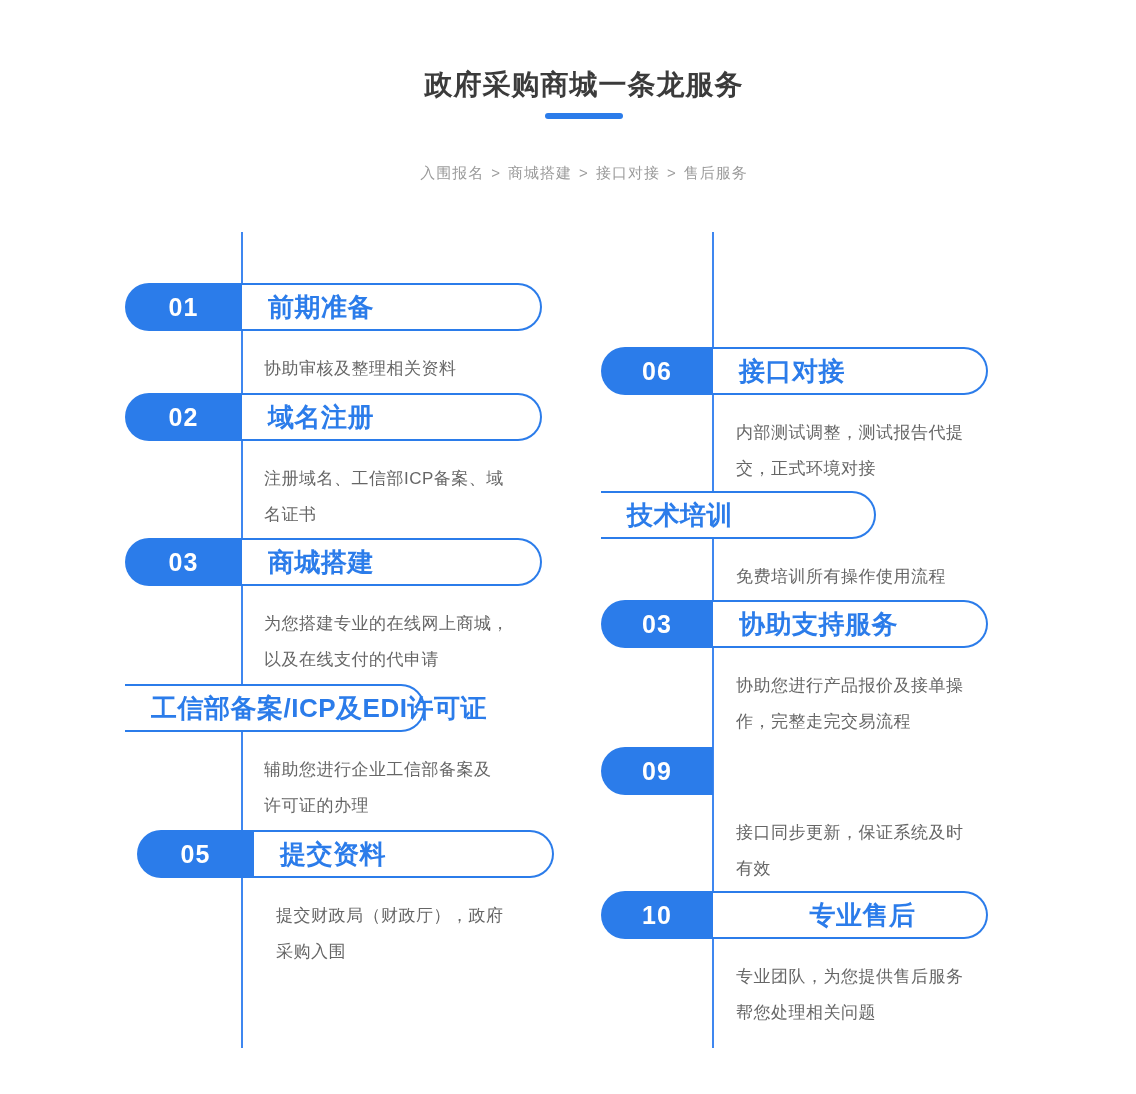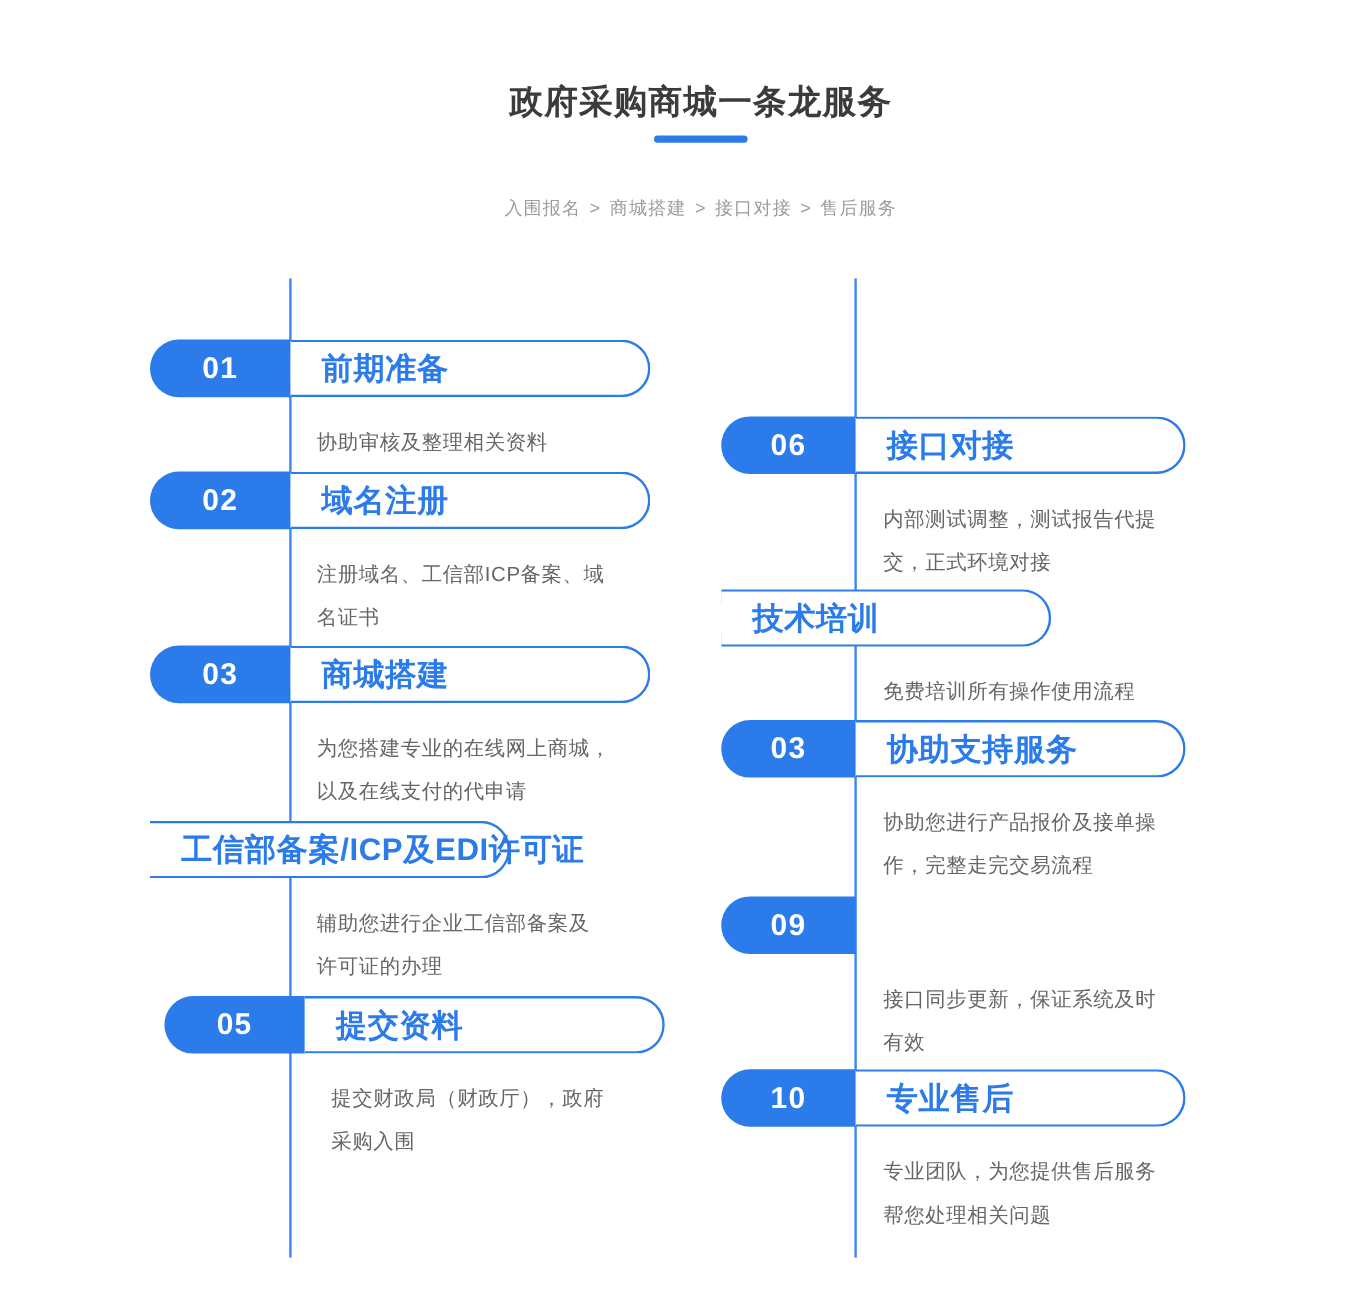--- a/index.html
+++ b/index.html
@@ -171,20 +171,20 @@
         </div>
       </div>
       <div class="step-desc" style="left: 135px;">接口同步更新，保证系统及时
 有效</div>
     </div>
     <div class="step" style="top: 891px; left: 601px;">
       <div class="pills">
         <div class="num-pill" style="width: 112px;">
           <span class="num">10</span>
         </div>
-        <div class="title-pill" style="width: 275px;">
+        <div class="title-pill" style="width: 275px; justify-content: center;">
           <span class="title">专业售后</span>
         </div>
       </div>
       <div class="step-desc" style="left: 135px;">专业团队，为您提供售后服务
 帮您处理相关问题</div>
     </div>
   </div>
 
 </body></html>

